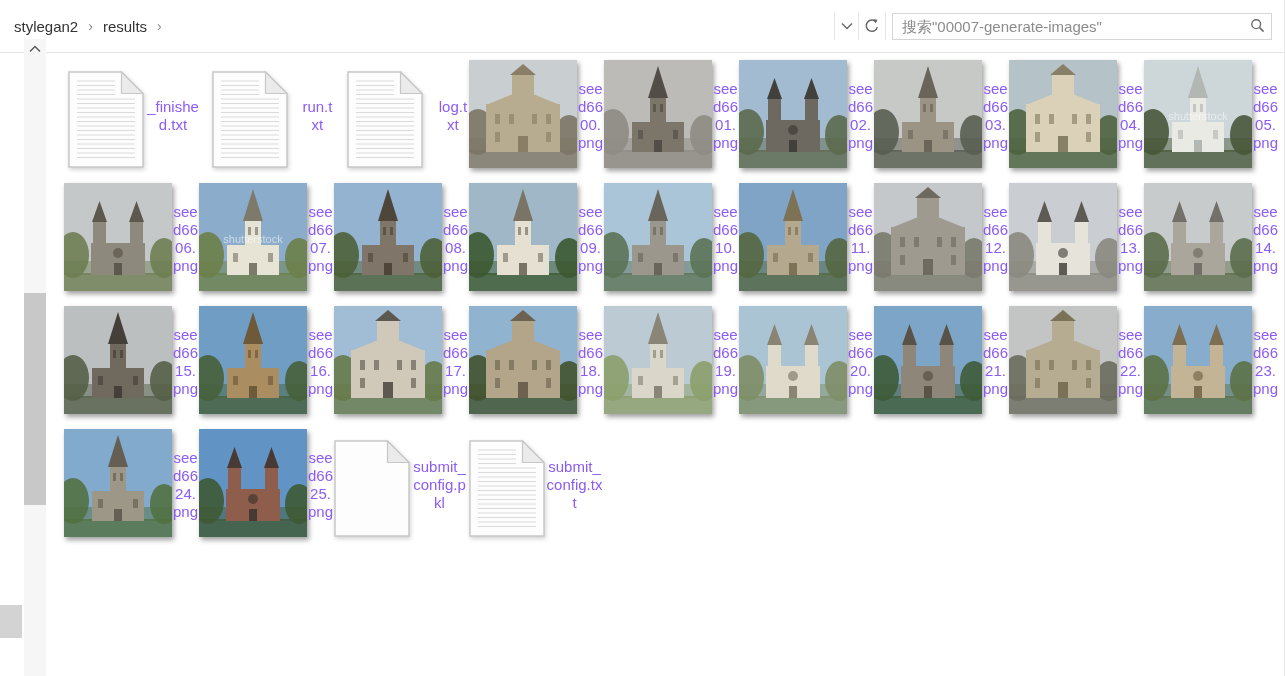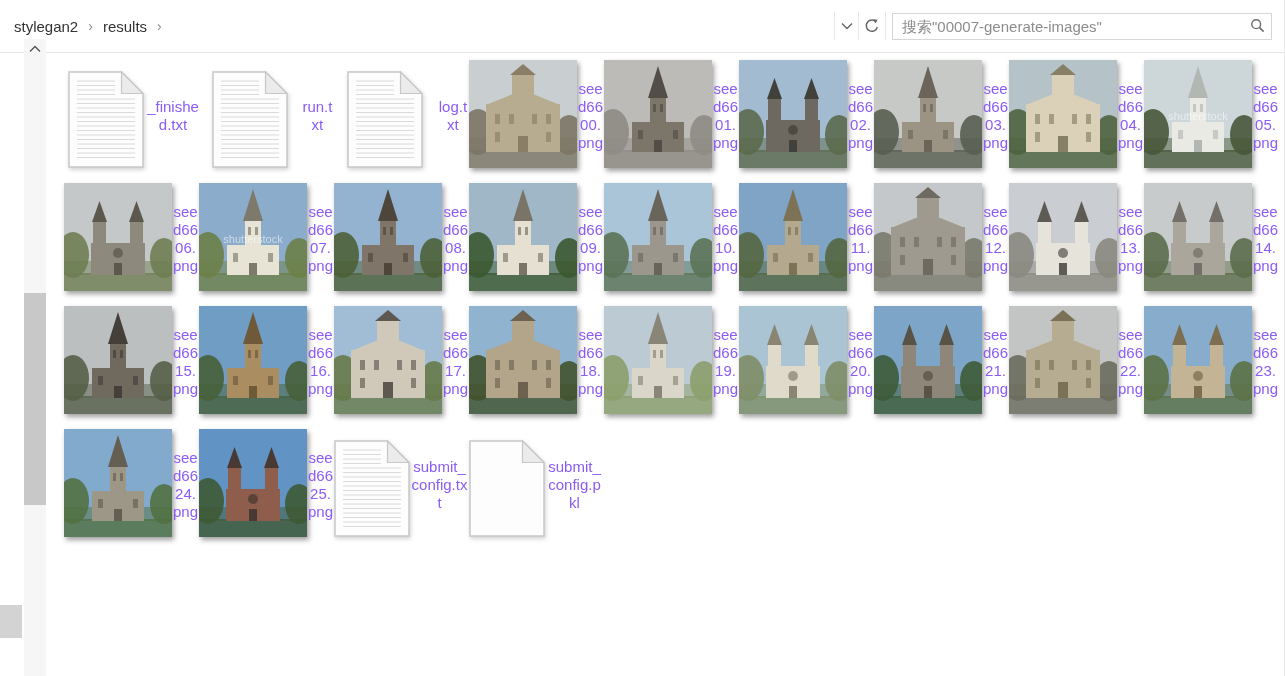--- a/index.html
+++ b/index.html
@@ -700,20 +700,29 @@
               <circle cx="54" cy="70" r="5" fill="#493933" opacity="0.75"></circle>
               <rect x="50" y="80" width="8" height="12" fill="#493933"></rect>
             </svg></div>
         </div>
         <div class="label">seed6625.png</div>
       </div>
       <div class="item">
         <div class="iconbox">
           <svg class="doc-svg" width="76" height="97" viewBox="0 0 76 97">
             <path d="M1 1 H53.5 L75 22.5 V96 H1 Z" fill="#fdfdfd" stroke="#c7c7c7" stroke-width="1.5"></path>
+            <path d="M53.5 1 V22.5 H75 Z" fill="#ebebeb" stroke="#c7c7c7" stroke-width="1.2"></path>
+          </svg>
+        </div>
+        <div class="label">submit_config.pkl</div>
+      </div>
+      <div class="item">
+        <div class="iconbox">
+          <svg class="doc-svg" width="76" height="97" viewBox="0 0 76 97">
+            <path d="M1 1 H53.5 L75 22.5 V96 H1 Z" fill="#fdfdfd" stroke="#c7c7c7" stroke-width="1.5"></path>
             <line x1="9" y1="10" x2="47" y2="10" stroke="#dadada" stroke-width="1"></line>
             <line x1="9" y1="14.5" x2="47" y2="14.5" stroke="#dadada" stroke-width="1"></line>
             <line x1="9" y1="19" x2="47" y2="19" stroke="#dadada" stroke-width="1"></line>
             <line x1="9" y1="23.5" x2="47" y2="23.5" stroke="#dadada" stroke-width="1"></line>
             <line x1="9" y1="28" x2="67" y2="28" stroke="#dadada" stroke-width="1"></line>
             <line x1="9" y1="32.5" x2="67" y2="32.5" stroke="#dadada" stroke-width="1"></line>
             <line x1="9" y1="37" x2="67" y2="37" stroke="#dadada" stroke-width="1"></line>
             <line x1="9" y1="41.5" x2="67" y2="41.5" stroke="#dadada" stroke-width="1"></line>
             <line x1="9" y1="46" x2="67" y2="46" stroke="#dadada" stroke-width="1"></line>
             <line x1="9" y1="50.5" x2="67" y2="50.5" stroke="#dadada" stroke-width="1"></line>
@@ -723,23 +732,14 @@
             <line x1="9" y1="68.5" x2="67" y2="68.5" stroke="#dadada" stroke-width="1"></line>
             <line x1="9" y1="73" x2="67" y2="73" stroke="#dadada" stroke-width="1"></line>
             <line x1="9" y1="77.5" x2="67" y2="77.5" stroke="#dadada" stroke-width="1"></line>
             <line x1="9" y1="82" x2="67" y2="82" stroke="#dadada" stroke-width="1"></line>
             <line x1="9" y1="86.5" x2="67" y2="86.5" stroke="#dadada" stroke-width="1"></line>
             <path d="M53.5 1 V22.5 H75 Z" fill="#ebebeb" stroke="#c7c7c7" stroke-width="1.2"></path>
           </svg>
         </div>
         <div class="label">submit_config.txt</div>
       </div>
-      <div class="item">
-        <div class="iconbox">
-          <svg class="doc-svg" width="76" height="97" viewBox="0 0 76 97">
-            <path d="M1 1 H53.5 L75 22.5 V96 H1 Z" fill="#fdfdfd" stroke="#c7c7c7" stroke-width="1.5"></path>
-            <path d="M53.5 1 V22.5 H75 Z" fill="#ebebeb" stroke="#c7c7c7" stroke-width="1.2"></path>
-          </svg>
-        </div>
-        <div class="label">submit_config.pkl</div>
-      </div>
     </div>
 </div>
 
 </body></html>

